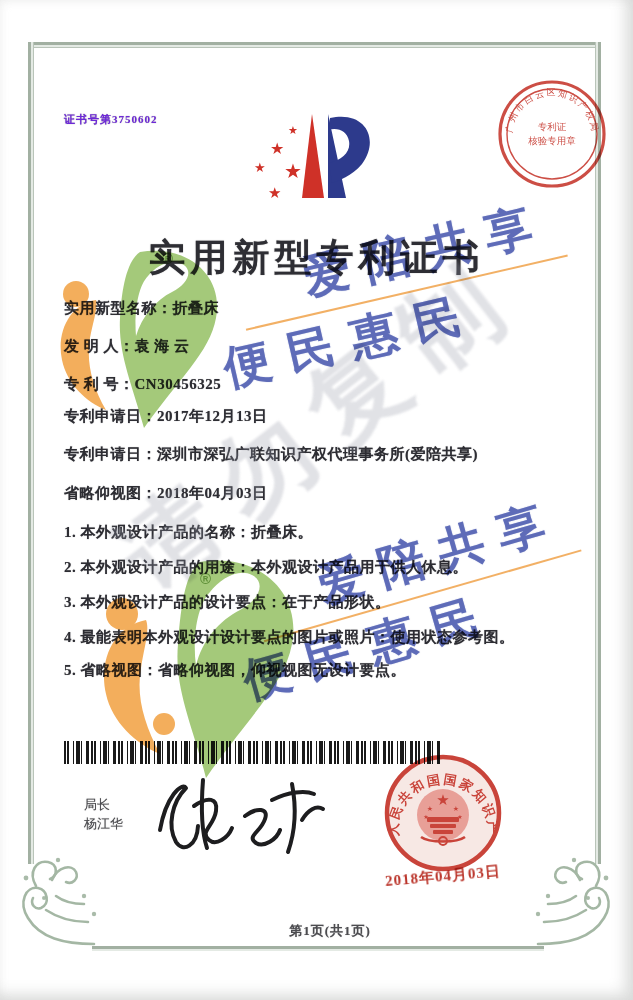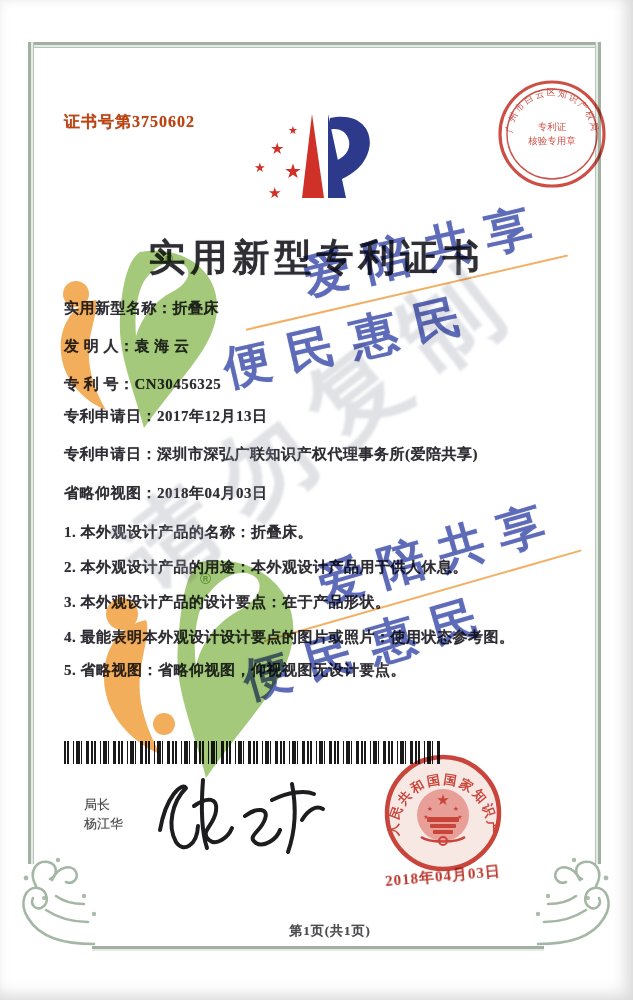--- a/index.html
+++ b/index.html
@@ -16,22 +16,22 @@
   .frame-left{position:absolute;left:28px;top:42px;width:0;height:822px;
     border-left:3px solid #a2b0a2;box-shadow:2px 0 0 #e4eae4, 3px 0 0 #b9c4b9;z-index:5;}
   .frame-right{position:absolute;left:598px;top:42px;width:0;height:822px;
     border-left:3px solid #a2b0a2;box-shadow:-2px 0 0 #e4eae4,-3px 0 0 #b9c4b9;z-index:5;}
   .frame-bottom{position:absolute;left:92px;top:946px;width:452px;height:0;
     border-top:3px solid #a2b0a2;box-shadow:0 2px 0 #e4eae4;z-index:5;}
   .ornament{position:absolute;z-index:6;width:96px;height:104px;}
   .ornament.bl{left:6px;top:852px;}
   .ornament.br{left:530px;top:852px;transform:scaleX(-1);}
   
-  .cert-no{position:absolute;left:64px;top:112px;font-size:16px;font-weight:700;
-    color:#c2410c;letter-spacing:1px;text-shadow:0 0 1px rgba(60,60,60,.5);z-index:8;}
+  .cert-no{position:absolute;left:64px;top:112px;font-size:11px;font-weight:700;
+    color:#6d28d9;letter-spacing:1px;text-shadow:0 0 1px rgba(60,60,60,.5);z-index:8;}
   .logo{position:absolute;left:250px;top:106px;z-index:8;}
   .title{position:absolute;left:0;top:233px;width:633px;text-align:center;
     font-size:37px;font-weight:700;color:#2e2e34;letter-spacing:5px;
     text-shadow:0 0 1px rgba(40,40,40,.6);z-index:8;}
   
   .line{position:absolute;left:64px;font-size:15px;font-weight:700;color:#2d2d33;
     letter-spacing:.5px;text-shadow:0 0 .8px rgba(45,45,50,.55);z-index:8;white-space:nowrap;}
   
   .wm-gray{position:absolute;left:40px;top:360px;width:560px;text-align:center;
     transform:rotate(-38deg);transform-origin:50% 50%;

